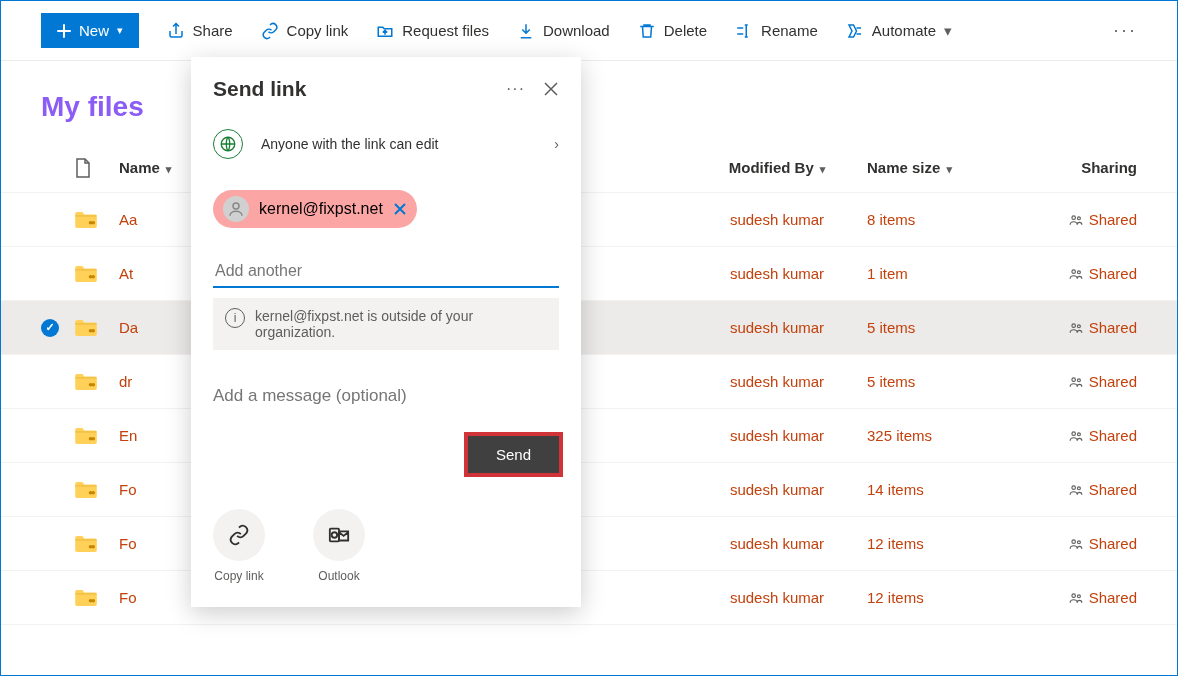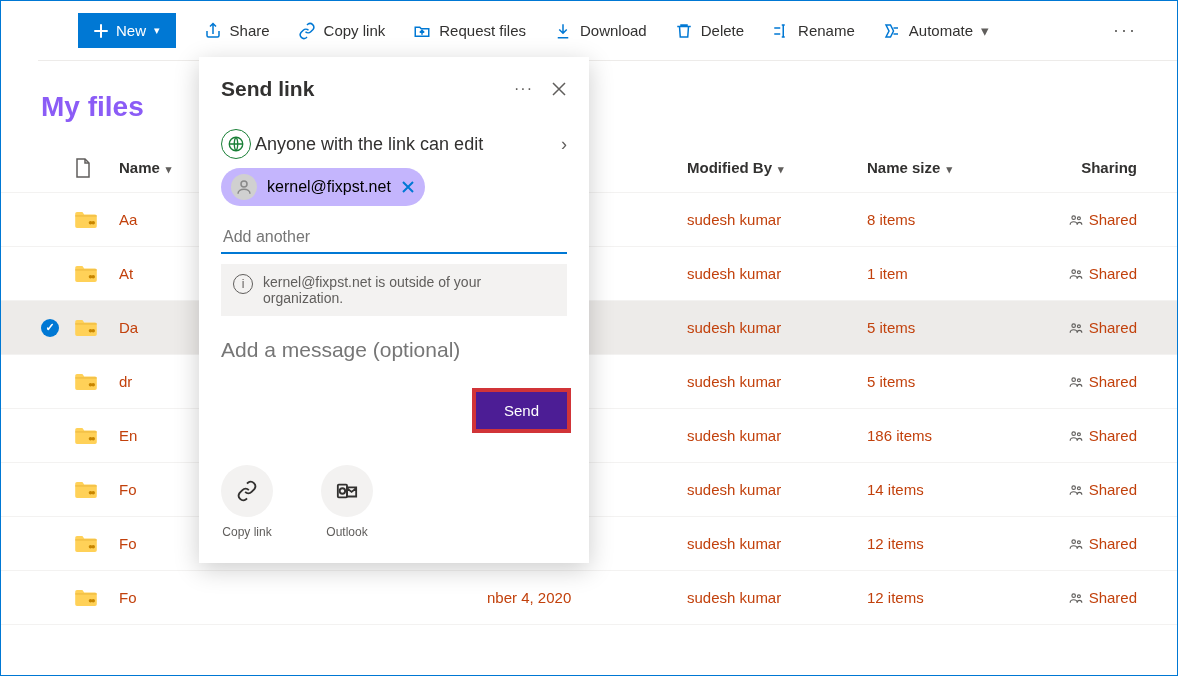--- a/index.html
+++ b/index.html
@@ -1,72 +1,72 @@
 <!DOCTYPE html>
 <html><head>
 <meta charset="utf-8">
 <style>
   * { box-sizing: border-box; margin: 0; padding: 0; font-family: "Segoe UI", Arial, sans-serif; }
   body { width: 1178px; height: 676px; background: #fff; border: 1px solid #0078d4; position: relative; overflow: hidden; }
 
   
-  .toolbar { display: flex; align-items: center; height: 60px; padding: 0 40px; border-bottom: 1px solid #edebe9; gap: 28px; margin-left: 37px; }
+  .toolbar { display: flex; align-items: center; height: 60px; padding: 0 40px; border-bottom: 1px solid #edebe9; gap: 28px; }
   .btn-new { display: flex; align-items: center; gap: 8px; background: #0078d4; color: #fff; border: none; padding: 9px 16px; font-size: 15px; cursor: pointer; }
   .btn-new .chev { font-size: 11px; }
   .tb-item { display: flex; align-items: center; gap: 8px; color: #323130; font-size: 15px; cursor: pointer; }
   .tb-item svg { color: #0078d4; width: 18px; height: 18px; }
   .tb-more { margin-left: auto; color: #605e5c; font-size: 18px; letter-spacing: 2px; cursor: pointer; }
 
   
   .page-title { font-size: 28px; font-weight: 600; padding: 30px 40px 20px; color: #8b5cf6; }
 
   
   .tbl { width: 100%; }
   .row { display: flex; align-items: center; height: 54px; padding: 0 40px; border-bottom: 1px solid #f3f2f1; font-size: 15px; color: #c2410c; }
   .row.header { font-weight: 600; color: #323130; height: 50px; }
   .row.header .chev { color: #605e5c; font-size: 11px; margin-left: 6px; }
   .row.selected { background: #edebe9; }
   .c-sel { width: 34px; display:flex; align-items:center; }
   .c-ico { width: 44px; display:flex; align-items:center; }
   .c-name { flex: 1; min-width: 160px; }
   .c-mod { width: 200px; margin-left: 20px; }
-  .c-by { width: 180px; }
+  .c-by { width: 180px; text-align: center; }
   .c-size { width: 180px; }
   .c-share { width: 90px; text-align: left; display:flex; gap:6px; justify-content:flex-end; align-items:center; }
 
   .check { width:18px; height:18px; border-radius:50%; background:#0078d4; display:flex; align-items:center; justify-content:center; }
   .check::after { content:"✓"; color:#fff; font-size:11px; font-weight:bold; }
 
   .folder-icon { width: 22px; height: 18px; }
 
   
-  .dialog { position: absolute; top: 56px; left: 198px; width: 390px; background: #fff; box-shadow: 0 6px 24px rgba(0,0,0,0.2); padding: 20px 22px 24px; z-index: 10; }
+  .dialog { position: absolute; top: 56px; left: 190px; width: 390px; background: #fff; box-shadow: 0 6px 24px rgba(0,0,0,0.2); padding: 20px 22px 24px; z-index: 10; }
   .dlg-head { display:flex; align-items:center; }
   .dlg-title { font-size: 21px; font-weight:600; flex:1; color:#323130; }
   .dlg-more { color:#605e5c; letter-spacing:1px; font-size:16px; margin-right: 18px; cursor:pointer; }
   .dlg-close { cursor:pointer; color:#605e5c; }
 
-  .perm { display:flex; align-items:center; gap:4px; margin-top: 28px; cursor:pointer; font-size:18px; color:#323130; }
+  .perm { display:flex; align-items:center; gap:18px; margin-top: 28px; cursor:pointer; font-size:14px; color:#323130; }
   .perm .globe { width:30px; height:30px; border:1px solid #1a7f37; border-radius:50%; display:flex; align-items:center; justify-content:center; color:#1a7f37; }
   .perm .chev { margin-left: auto; color:#605e5c; }
 
-  .chip-box { margin-top: 9px; background:#c4b5fd; border-radius:20px; padding:6px 10px; display:inline-flex; align-items:center; gap:10px; }
+  .chip-box { margin-top: 31px; background:#fca5a5; border-radius:20px; padding:6px 10px; display:inline-flex; align-items:center; gap:10px; }
   .chip-box .avatar { width:26px; height:26px; border-radius:50%; background:#d0d0d0; display:flex; align-items:center; justify-content:center; color:#888; }
   .chip-box .remove { color:#0078d4; cursor:pointer; }
 
-  .add-input { width:100%; margin-top:16px; border:none; border-bottom:2px solid #0078d4; font-size:16px; padding:6px 2px; outline:none; color:#323130; }
+  .add-input { width:100%; margin-top:28px; border:none; border-bottom:2px solid #0078d4; font-size:16px; padding:6px 2px; outline:none; color:#323130; }
   .add-input::placeholder { color:#767676; }
 
   .warn { display:flex; gap:10px; background:#f3f2f1; padding:10px 12px; margin-top:10px; font-size:14px; color:#605e5c; }
   .warn .info { width:20px; height:20px; border:1px solid #605e5c; border-radius:50%; display:flex; align-items:center; justify-content:center; font-size:12px; flex-shrink:0; }
 
-  .msg { margin-top:22px; color:#767676; font-size:21px; }
+  .msg { margin-top:36px; color:#767676; font-size:17px; }
 
   .send-wrap { display:flex; justify-content:flex-end; margin-top:30px; }
-  .send { background:#4c1d95; color:#fff; border:none; padding:10px 28px; font-size:15px; cursor:pointer; outline:4px solid #d13438; }
+  .send { background:#404040; color:#fff; border:none; padding:10px 28px; font-size:15px; cursor:pointer; outline:4px solid #d13438; }
 
   .share-row { display:flex; gap:48px; margin-top:36px; }
   .share-opt { display:flex; flex-direction:column; align-items:center; gap:8px; cursor:pointer; }
   .share-opt .circ { width:52px; height:52px; border-radius:50%; background:#f3f2f1; display:flex; align-items:center; justify-content:center; color:#323130; }
   .share-opt .lbl { font-size:12px; color:#605e5c; }
 
 </style>
 </head>
 <body>
 
@@ -253,21 +253,21 @@
           <svg class="folder-icon" viewBox="0 0 24 20">
             <path fill="#ffd158" d="M0 3a2 2 0 012-2h6l2 3h12a2 2 0 012 2v11a2 2 0 01-2 2H2a2 2 0 01-2-2z"></path>
             <path fill="#e8b339" d="M0 5h24v1H0z"></path>
             <circle cx="17" cy="13" r="2" fill="#c78500"></circle>
             <circle cx="20" cy="13" r="2" fill="#c78500"></circle>
           </svg>
         </div>
         <div class="c-name">En</div>
         <div class="c-mod">nber 3, 2020</div>
         <div class="c-by">sudesh kumar</div>
-        <div class="c-size">186 items</div>
+        <div class="c-size">325 items</div>
         <div class="c-share">
           <svg width="14" height="14" viewBox="0 0 24 24" fill="none" stroke="#605e5c" stroke-width="2">
             <circle cx="8" cy="8" r="3"></circle>
             <circle cx="17" cy="9" r="2.5"></circle>
             <path d="M2 20c0-3 3-5 6-5s6 2 6 5M14 20c0-2.5 2-4 4-4s4 1.5 4 4"></path>
           </svg>
           <span>Shared</span>
         </div>
       </div>
       <div class="row">

